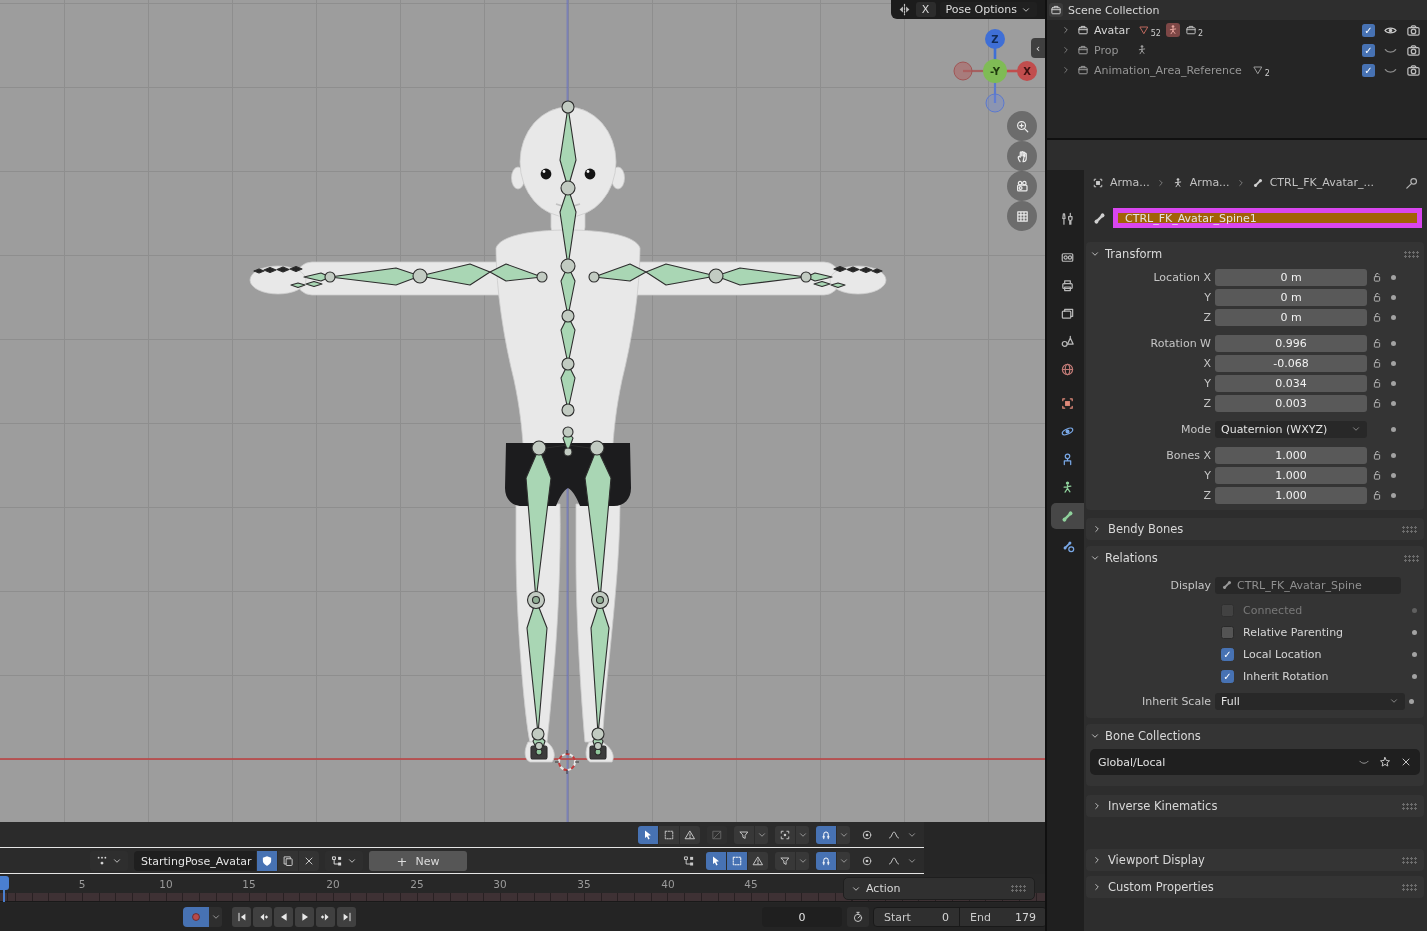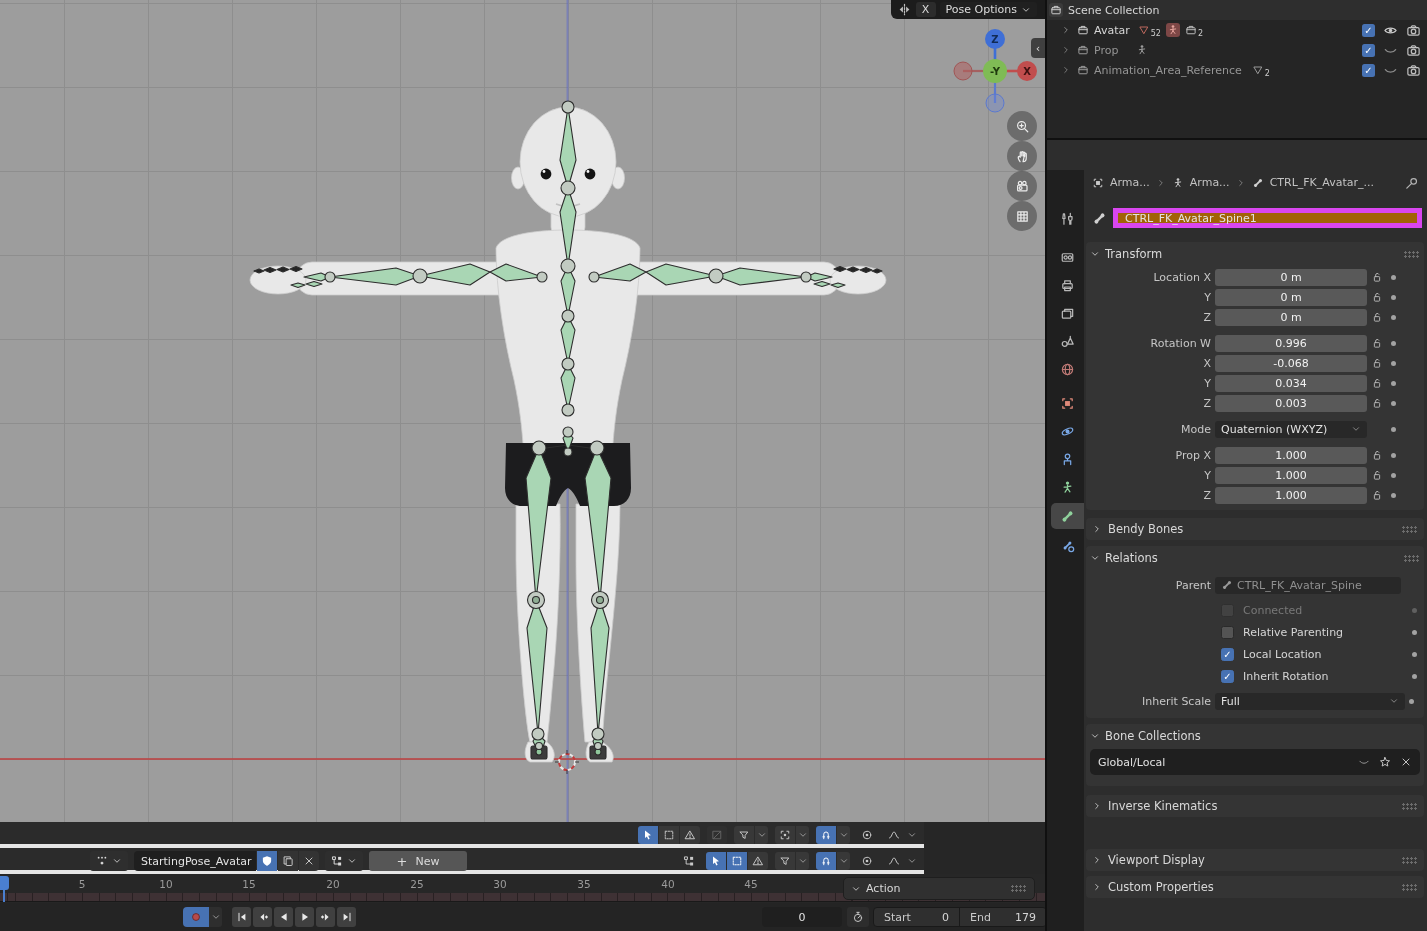--- a/index.html
+++ b/index.html
@@ -16,21 +16,21 @@
   #viewport{left:0;top:0;width:1045px;height:822px;background-color:#9d9d9d;
     background-image:linear-gradient(#8e8e8e 1px,transparent 1px),linear-gradient(90deg,#8e8e8e 1px,transparent 1px);
     background-size:84px 84px;background-position:64px 3px;overflow:hidden}
   #vp-header{right:0;top:0;height:19px;display:flex;align-items:center;gap:4px;background:#1c1c1c;padding:0 8px 0 6px;border-bottom-left-radius:6px;color:#cfcfcf}
   .vbtn{height:15px;display:flex;align-items:center;gap:4px;background:#2c2c2c;border-radius:3px;padding:0 6px;color:#dcdcdc}
   #gizmo{left:945px;top:21px;width:100px;height:100px}
   .navbtn{left:1007px;width:30px;height:30px;border-radius:50%;background:rgba(78,78,78,.62);display:flex;align-items:center;justify-content:center;color:#ececec}
   #collapse-tab{left:1031px;top:38px;width:14px;height:20px;background:rgba(40,40,40,.8);border-radius:4px 0 0 4px;color:#ddd;display:flex;align-items:center;justify-content:center}
   
   #anim{left:0;top:822px;width:1045px;height:109px;background:#262626}
-  .animrow{left:0;width:924px;background:#2b2b2b;border-bottom:4px solid #e5e5e5}
+  .animrow{left:0;width:924px;background:#2b2b2b;border-bottom:1px solid #e5e5e5}
   #arow1{top:0;height:26px}#arow2{top:26px;height:26px}
   #ruler{top:52px;height:28px;width:1045px;background:#272727;left:0;border-bottom:1px solid #191919}
   #band{left:0;bottom:0;height:8px;width:1045px;background:#3e3134;
     background-image:repeating-linear-gradient(90deg,rgba(0,0,0,.35) 0 1px,transparent 1px 16.73px);background-position:15px 0}
   #playbar{top:81px;height:28px;width:1045px;left:0;background:#242424}
   .tick{position:absolute;top:4px;transform:translateX(-50%);color:#9b9b9b;font-size:10.5px}
   #playhead{left:-4px;top:2px;width:13px;height:14px;background:#4a7fd0;border-radius:3px;color:#fff;font-size:9px;display:flex;align-items:center;justify-content:center}
   #playhead-line{left:3px;top:14px;width:2px;height:14px;background:#4a7fd0}
   .ibtn{width:20px;height:18px;border-radius:3px;background:#383838;color:#c9c9c9;display:flex;align-items:center;justify-content:center;flex:0 0 auto}
   .ibtn.on{background:#4772b3;color:#fff}
@@ -1030,21 +1030,21 @@
             <span>Quaternion (WXYZ)</span>
             <svg class="ic ic10 cv">
               <use href="#sy-cdown"></use>
             </svg>
           </span>
           <span></span>
           <span class="dotc"></span>
         </div>
       <div style="height:6px"></div>
       <div class="prow">
-          <span class="plabel">Prop X</span>
+          <span class="plabel">Bones X</span>
           <span class="pfield">1.000</span>
           <span class="lockc">
             <svg class="ic ic12">
               <use href="#sy-lock"></use>
             </svg>
           </span>
           <span class="dotc"></span>
         </div>
       <div class="prow">
           <span class="plabel">Y</span>
@@ -1079,21 +1079,21 @@
     <div class="panel" style="top:406px;height:172px">
       <div class="phead">
         <svg class="ic ic10">
             <use href="#sy-cdown"></use>
           </svg>
           <span>Relations</span>
         <span class="dots"></span>
       </div>
       <div style="height:8px"></div>
       <div class="prow" style="grid-template-columns:125px 186px 12px">
-        <span class="plabel">Parent</span>
+        <span class="plabel">Display</span>
         <span class="pdrop" style="color:#8f8f8f">
           <svg class="ic ic12" style="color:#9a9a9a">
               <use href="#sy-bone"></use>
             </svg>
           <span>CTRL_FK_Avatar_Spine</span>
         </span>
           <span></span>
       </div>
       <div style="height:4px"></div>
       <div class="ckrow">

